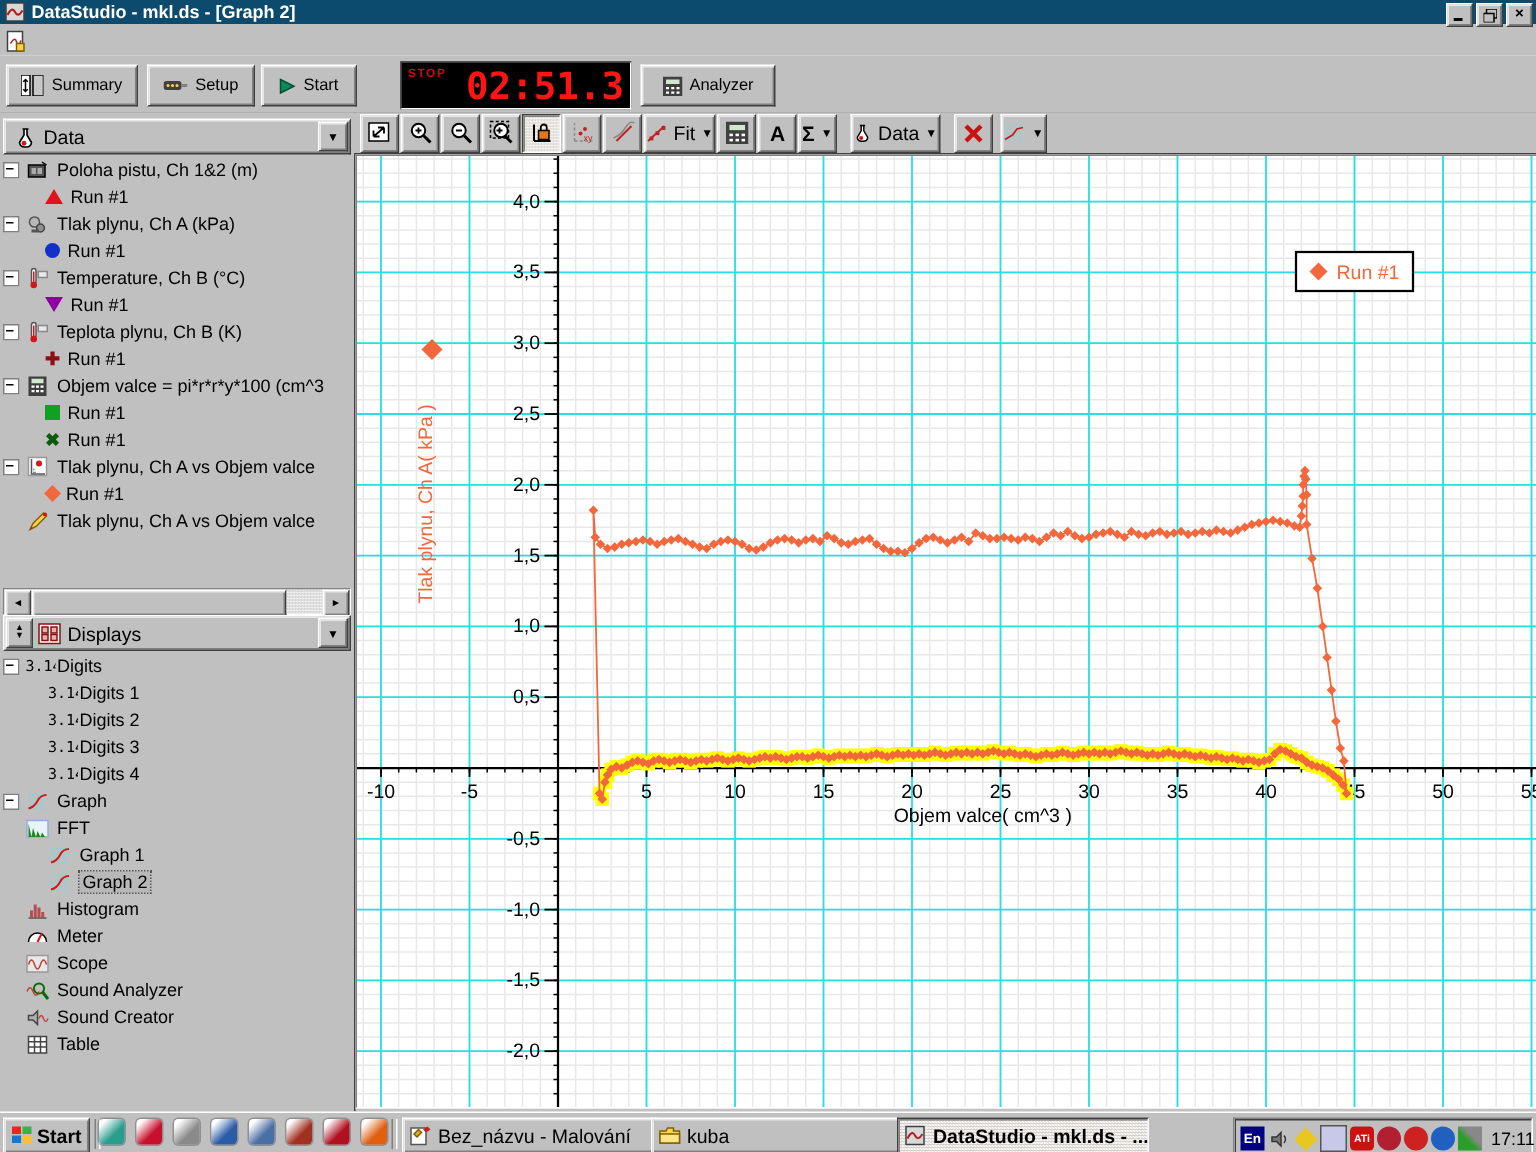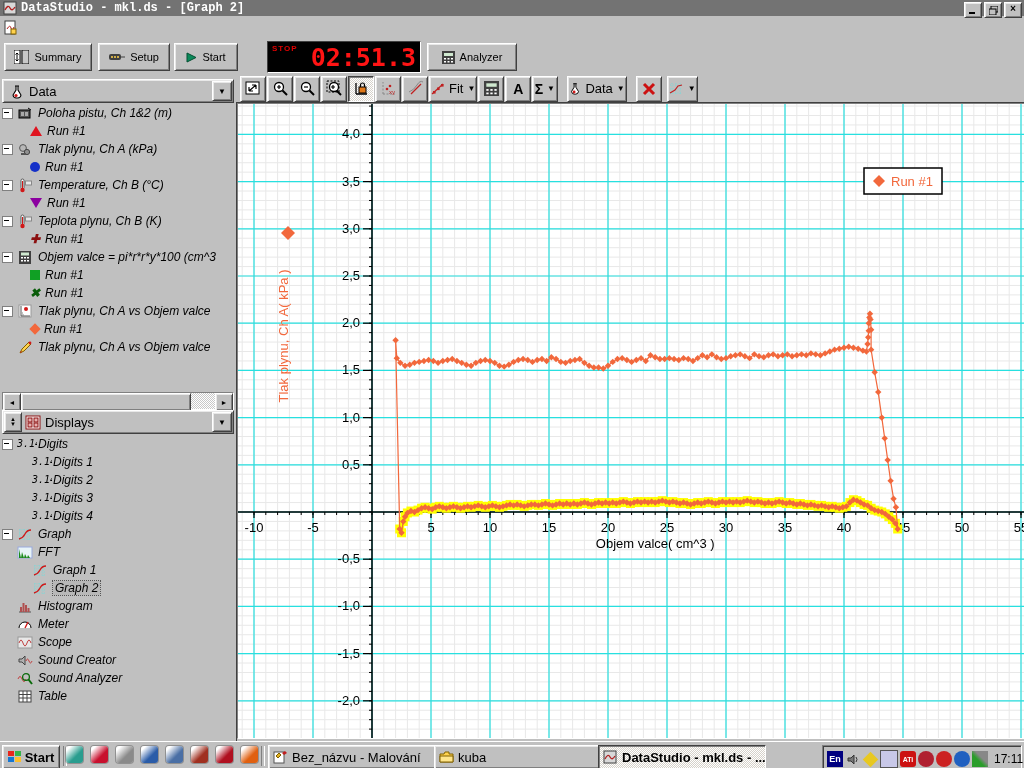--- a/index.html
+++ b/index.html
@@ -5,21 +5,21 @@
   html,body{margin:0;padding:0;}
   body{font-family:"Liberation Sans",sans-serif;font-size:12px;color:#000;}
   #app{position:relative;width:1024px;height:768px;background:#c0c0c0;overflow:hidden;}
 
   
   .raised{background:#c0c0c0;border:1px solid;border-color:#ffffff #404040 #404040 #ffffff;box-shadow:inset 1px 1px 0 #e8e8e8, inset -1px -1px 0 #808080;}
   .sunken{background:#c0c0c0;border:1px solid;border-color:#808080 #ffffff #ffffff #808080;box-shadow:inset 1px 1px 0 #404040;}
   .pressed{border-color:#404040 #ffffff #ffffff #404040;box-shadow:inset 1px 1px 0 #808080;background-color:#dedede;background-image:repeating-conic-gradient(#ffffff 0 25%, #d6d2ca 0 50%);background-size:2px 2px;}
 
   
-  #titlebar{position:absolute;left:0;top:0;width:1024px;height:16px;background:#737373;display:flex;align-items:center;font-family:Liberation Mono, monospace;}
+  #titlebar{position:absolute;left:0;top:0;width:1024px;height:16px;background:#0c4a6e;display:flex;align-items:center;}
   #titlebar .ttext{color:#fff;font-weight:bold;font-size:12px;margin-left:4px;white-space:nowrap;}
   .winbtns{position:absolute;right:2px;top:2px;display:flex;gap:2px;}
   .winbtn{width:16px;height:14px;display:flex;align-items:center;justify-content:center;font-size:10px;line-height:10px;font-weight:bold;}
   .appicon{width:14px;height:14px;margin-left:3px;flex:none;}
 
   
   #menubar{position:absolute;left:0;top:18px;width:1024px;height:19px;background:#c0c0c0;display:flex;align-items:center;border-bottom:1px solid #ffffff;}
   #menubar .mitem{padding:2px 7px;}
   .docicon{width:15px;height:15px;margin:0 6px 0 3px;}
 
@@ -33,21 +33,21 @@
   #timer{position:absolute;left:267px;top:4px;width:152px;height:30px;background:#000;border:1px solid;border-color:#404040 #fff #fff #404040;}
   #timer .stop{position:absolute;left:4px;top:2px;color:#e00000;font-size:8px;font-weight:bold;letter-spacing:1px;}
   #timer .tval{position:absolute;right:4px;top:1px;color:#ff1414;font-family:"DejaVu Sans Mono",monospace;font-size:25px;font-weight:bold;letter-spacing:0px;}
 
   
   #leftpanel{position:absolute;left:0;top:75px;width:236px;height:666px;background:#c0c0c0;border-right:1px solid #404040;}
   .panelhdr{position:absolute;left:2px;width:230px;height:22px;display:flex;align-items:center;}
   .panelhdr .hlabel{font-size:13px;margin-left:4px;}
   .hdrdrop{position:absolute;right:1px;top:1px;width:18px;height:18px;display:flex;align-items:center;justify-content:center;font-size:8px;}
   .hdrgrip{width:16px;height:18px;margin:1px;display:flex;flex-direction:column;align-items:center;justify-content:center;font-size:6px;line-height:5px;}
-  .tree{position:absolute;left:2px;width:232px;font-style:italic;}
+  .tree{position:absolute;left:2px;width:232px;}
   .trow{height:18px;display:flex;align-items:center;white-space:nowrap;overflow:hidden;}
   .trow .lbl{margin-left:5px;font-size:12px;}
   .trow .sel{background:#b8b8b8;outline:1px dotted #555;padding:0 2px;}
   .expbox{width:9px;height:9px;background:#fff;border:1px solid #808080;position:relative;flex:none;}
   .expbox::after{content:"";position:absolute;left:1px;top:3px;width:5px;height:1px;background:#000;}
   .treeicon{width:16px;height:15px;flex:none;margin-left:4px;}
   .mk{width:11px;height:11px;flex:none;margin-left:4px;position:relative;}
   .mk-tri-up{width:0;height:0;border-left:6px solid transparent;border-right:6px solid transparent;border-bottom:10px solid currentColor;}
   .mk-tri-down{width:0;height:0;border-left:6px solid transparent;border-right:6px solid transparent;border-top:10px solid currentColor;}
   .mk-circle{width:10px;height:10px;border-radius:50%;background:currentColor;}
@@ -429,33 +429,33 @@
           <span style="width: 11px;"></span>
           <span class="treeicon"><svg width="16" height="15" viewBox="0 0 16 15">
               <rect x="1" y="2" width="14" height="11" fill="#e8e8e8" stroke="#999"></rect>
               <path d="M2 8 Q4 2 6 8 T10 8 T14 8" stroke="#c04040" fill="none"></path>
             </svg></span>
           <span class="lbl">Scope</span>
         </div>
         <div class="trow">
           <span style="width: 11px;"></span>
           <span class="treeicon"><svg width="16" height="15" viewBox="0 0 16 15">
-              <path d="M2 6 h3 l3 -3 v9 l-3 -3 h-3 Z" fill="#b0b0b0" stroke="#444"></path>
-              <path d="M9 8 Q10.5 4 12 8 T15 8" stroke="#c04040" fill="none"></path>
-            </svg></span>
-          <span class="lbl">Sound Creator</span>
-        </div>
-        <div class="trow">
-          <span style="width: 11px;"></span>
-          <span class="treeicon"><svg width="16" height="15" viewBox="0 0 16 15">
               <path d="M1 8 Q3 3 5 8 T9 8" stroke="#c04040" fill="none"></path>
               <circle cx="9" cy="6" r="3.4" fill="none" stroke="#0a6a0a" stroke-width="1.3"></circle>
               <path d="M11.5 8.5 L15 13" stroke="#0a6a0a" stroke-width="2"></path>
             </svg></span>
           <span class="lbl">Sound Analyzer</span>
+        </div>
+        <div class="trow">
+          <span style="width: 11px;"></span>
+          <span class="treeicon"><svg width="16" height="15" viewBox="0 0 16 15">
+              <path d="M2 6 h3 l3 -3 v9 l-3 -3 h-3 Z" fill="#b0b0b0" stroke="#444"></path>
+              <path d="M9 8 Q10.5 4 12 8 T15 8" stroke="#c04040" fill="none"></path>
+            </svg></span>
+          <span class="lbl">Sound Creator</span>
         </div>
         <div class="trow">
           <span style="width: 11px;"></span>
           <span class="treeicon"><svg width="16" height="15" viewBox="0 0 16 15">
               <rect x="2" y="2" width="12" height="11" fill="#fff" stroke="#444"></rect>
               <path d="M2 5.5 h12 M2 9 h12 M6 2 v11 M10 2 v11" stroke="#444"></path>
             </svg></span>
           <span class="lbl">Table</span>
         </div>
       </div>

